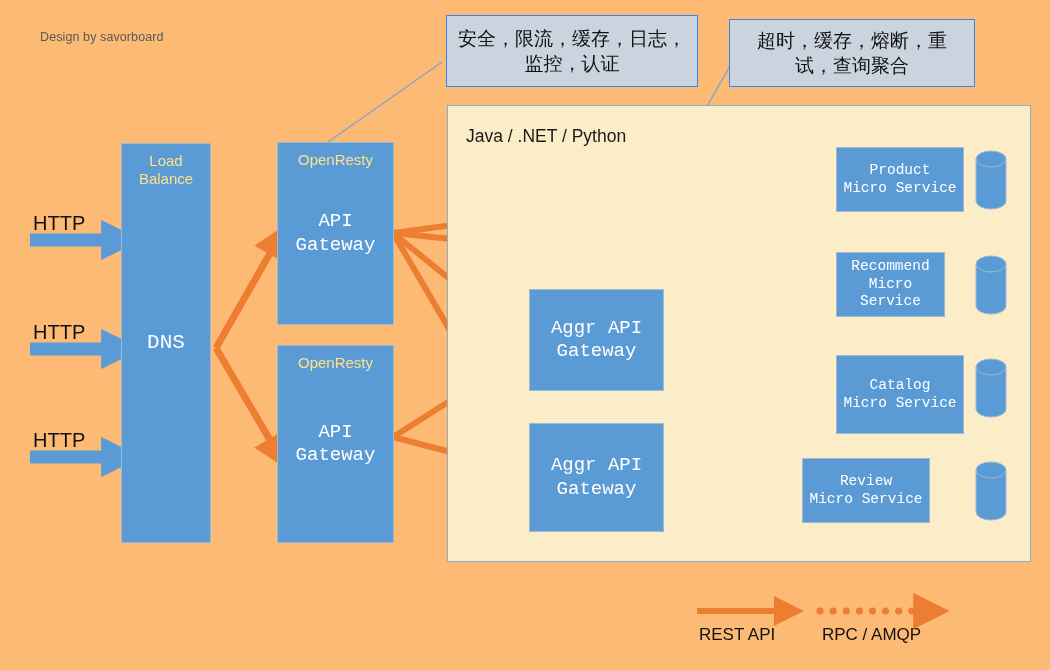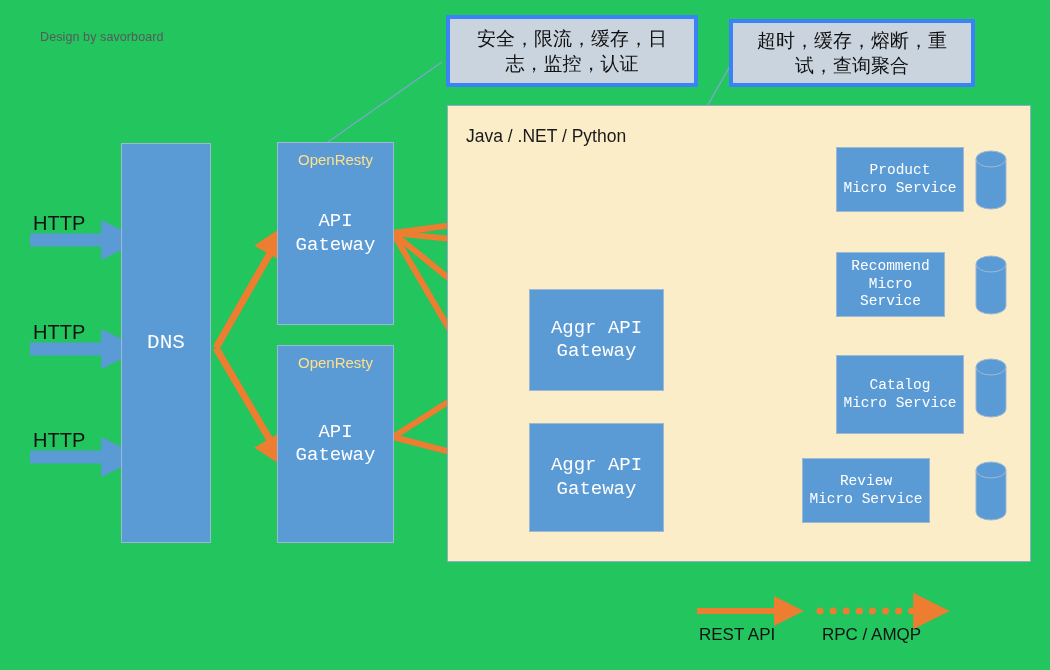--- a/index.html
+++ b/index.html
@@ -7,21 +7,21 @@
     padding: 0;
     background: #ffffff;
   }
   body {
     font-family: "Liberation Sans", sans-serif;
   }
   #canvas {
     position: relative;
     width: 1050px;
     height: 670px;
-    background: #22c55e;
+    background: #fdba74;
     overflow: hidden;
   }
   .credit {
     position: absolute;
     left: 40px;
     top: 30px;
     font-size: 12.5px;
     color: #595959;
     letter-spacing: 0.1px;
     white-space: nowrap;
@@ -70,21 +70,21 @@
   .platform-title {
     position: absolute;
     font-size: 17.5px;
     color: #1a1a1a;
     white-space: nowrap;
   }
   
   .callout {
     position: absolute;
     background: #CAD4DE;
-    border: 4px solid #3b82f6;
+    border: 1px solid #3b82f6;
     box-sizing: border-box;
     color: #111111;
     font-family: "DejaVu Serif", serif;
     font-size: 19px;
     line-height: 1.32;
     padding: 6px 10px;
     text-align: center;
     display: flex;
     align-items: center;
     justify-content: center;
@@ -175,20 +175,22 @@
       <line x1="442" y1="62" x2="328" y2="142"></line>
       <line x1="730" y1="66" x2="606" y2="284"></line>
     </g>
   </svg>
 
   <div class="http-label" style="left:33px; top:212px;">HTTP</div>
   <div class="http-label" style="left:33px; top:321px;">HTTP</div>
   <div class="http-label" style="left:33px; top:429px;">HTTP</div>
 
   <div class="box dns-col" style="left:121px; top:143px; width:90px; height:400px;">
+    <span class="sub-label">Load
+Balance</span>
     <span class="main-label">DNS</span>
   </div>
 
   <div class="box" style="left:277px; top:142px; width:117px; height:183px;">
     <span class="sub-label">OpenResty</span>
     <span class="main-label">API
 Gateway</span>
   </div>
 
   <div class="box" style="left:277px; top:345px; width:117px; height:198px;">

